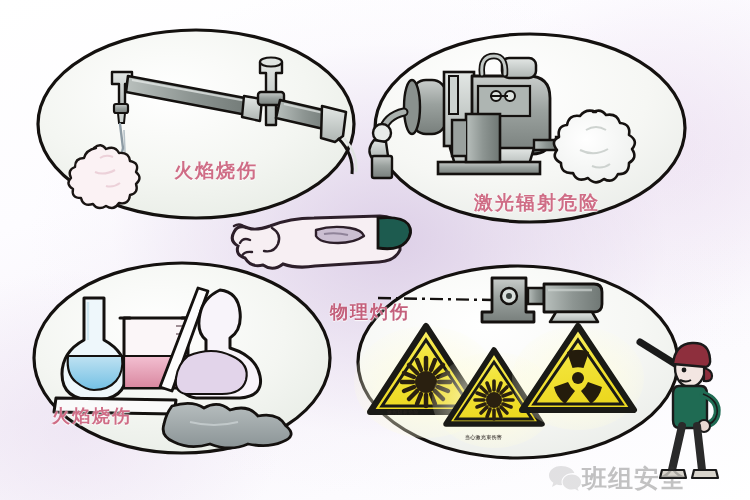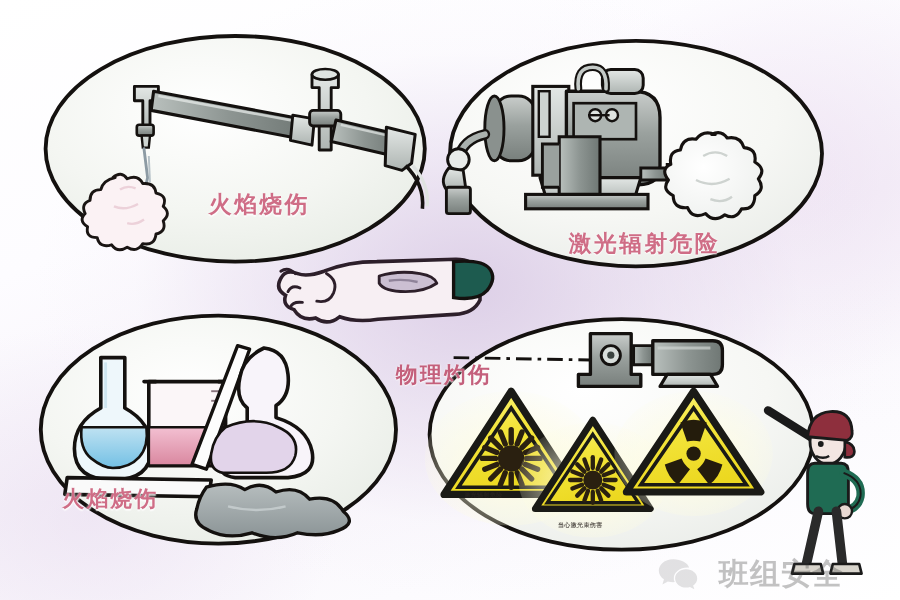--- a/index.html
+++ b/index.html
@@ -32,21 +32,21 @@
   #label-physical{left:330px;top:300px;font-size:18px;color:#c4607c;}
   #label-chemical{left:52px;top:404px;font-size:18px;}
   .sign-caption{
     position:absolute;font-size:5px;color:#2a2420;font-weight:700;
     letter-spacing:0.3px;white-space:nowrap;opacity:.75;
   }
   #cap-laser1{left:387px;top:409px;}
   #cap-laser2{left:465px;top:434px;}
   #watermark{
     position:absolute;left:548px;top:458px;width:200px;height:40px;
-    display:flex;align-items:center;gap:17px;opacity:.30;
+    display:flex;align-items:center;gap:0;opacity:.30;
   }
   #watermark .wm-text{
     font-size:25px;font-weight:700;color:#3a3a3a;letter-spacing:1px;
     font-family:"DejaVu Sans","Liberation Sans",sans-serif;
   }
   #watermark .wm-logo{flex:0 0 auto;opacity:.55;}
 </style>
 </head>
 <body>
 

